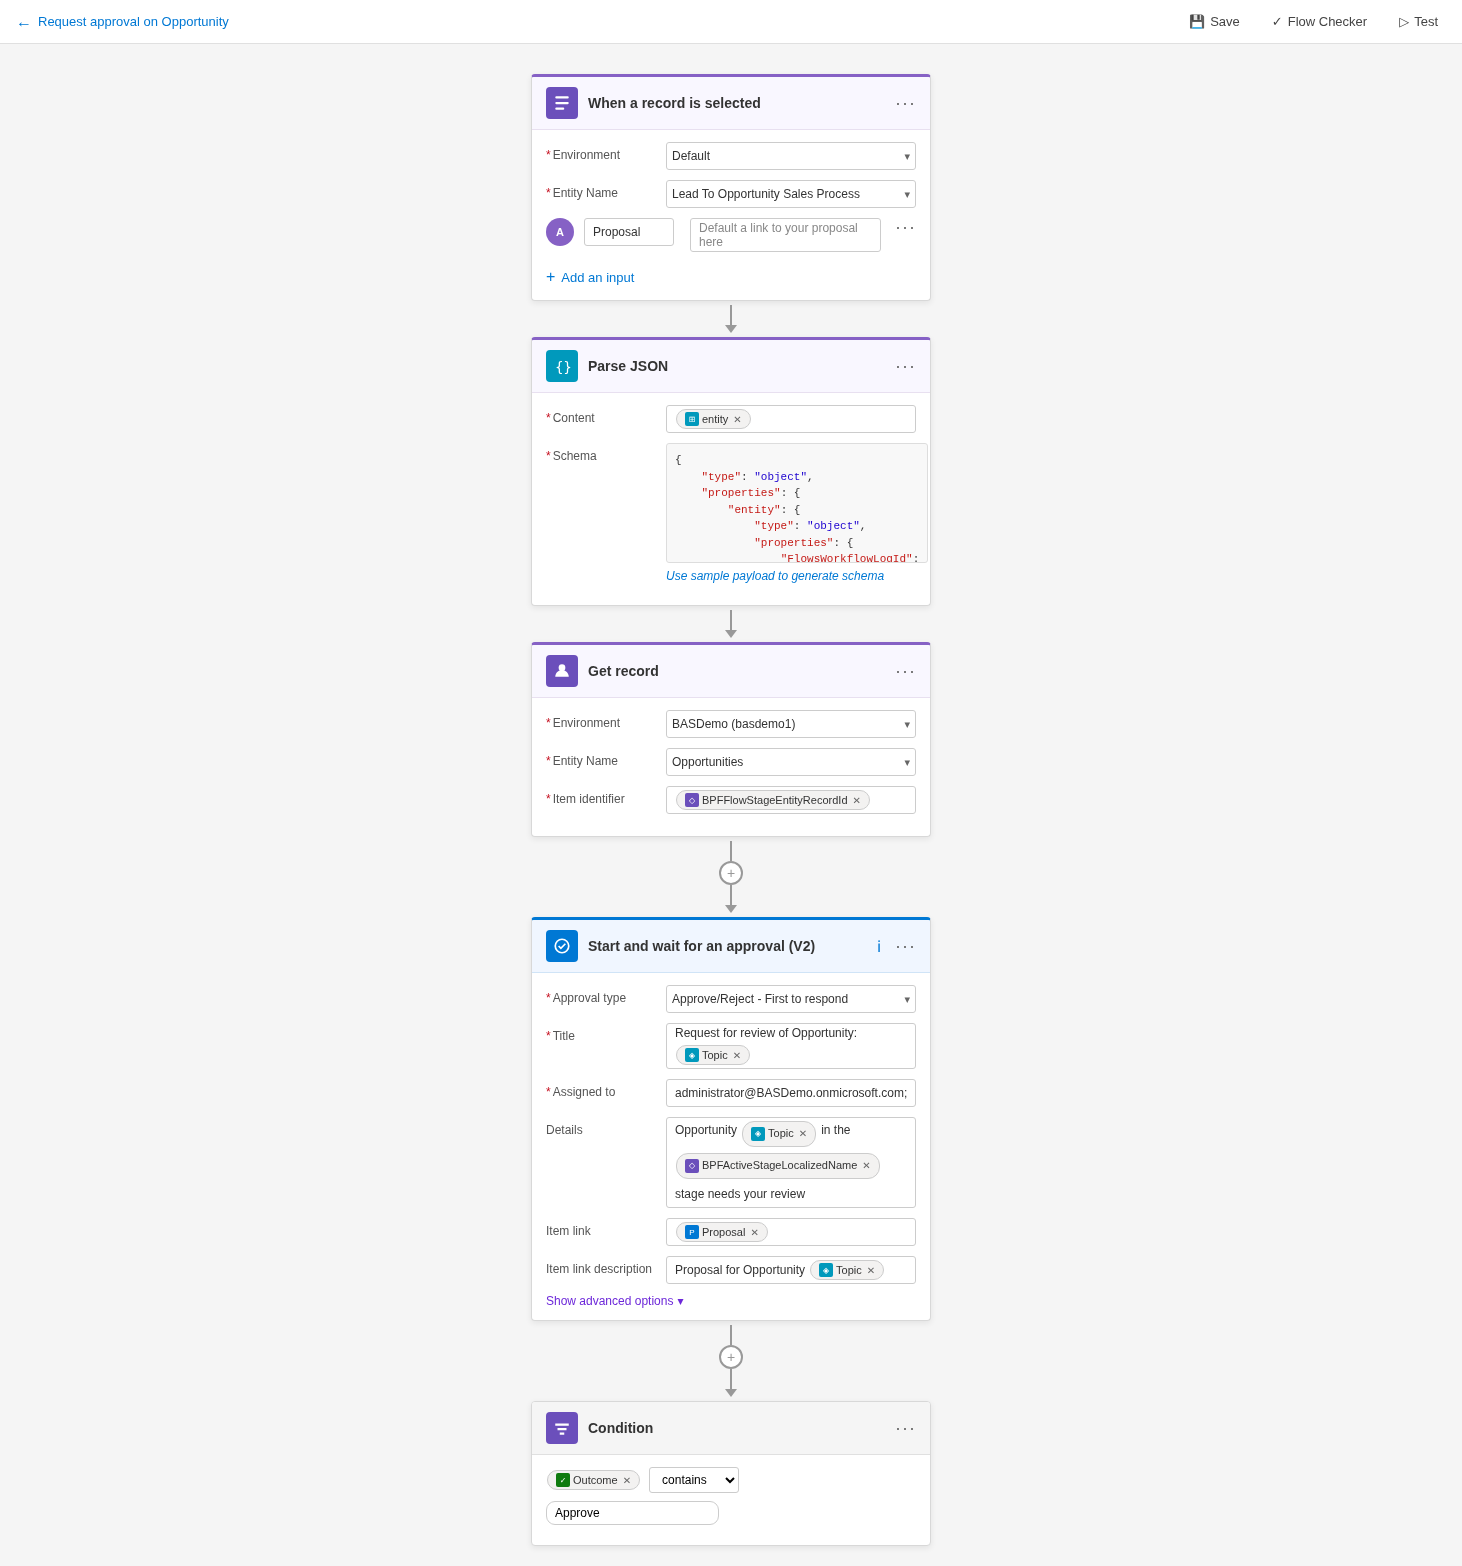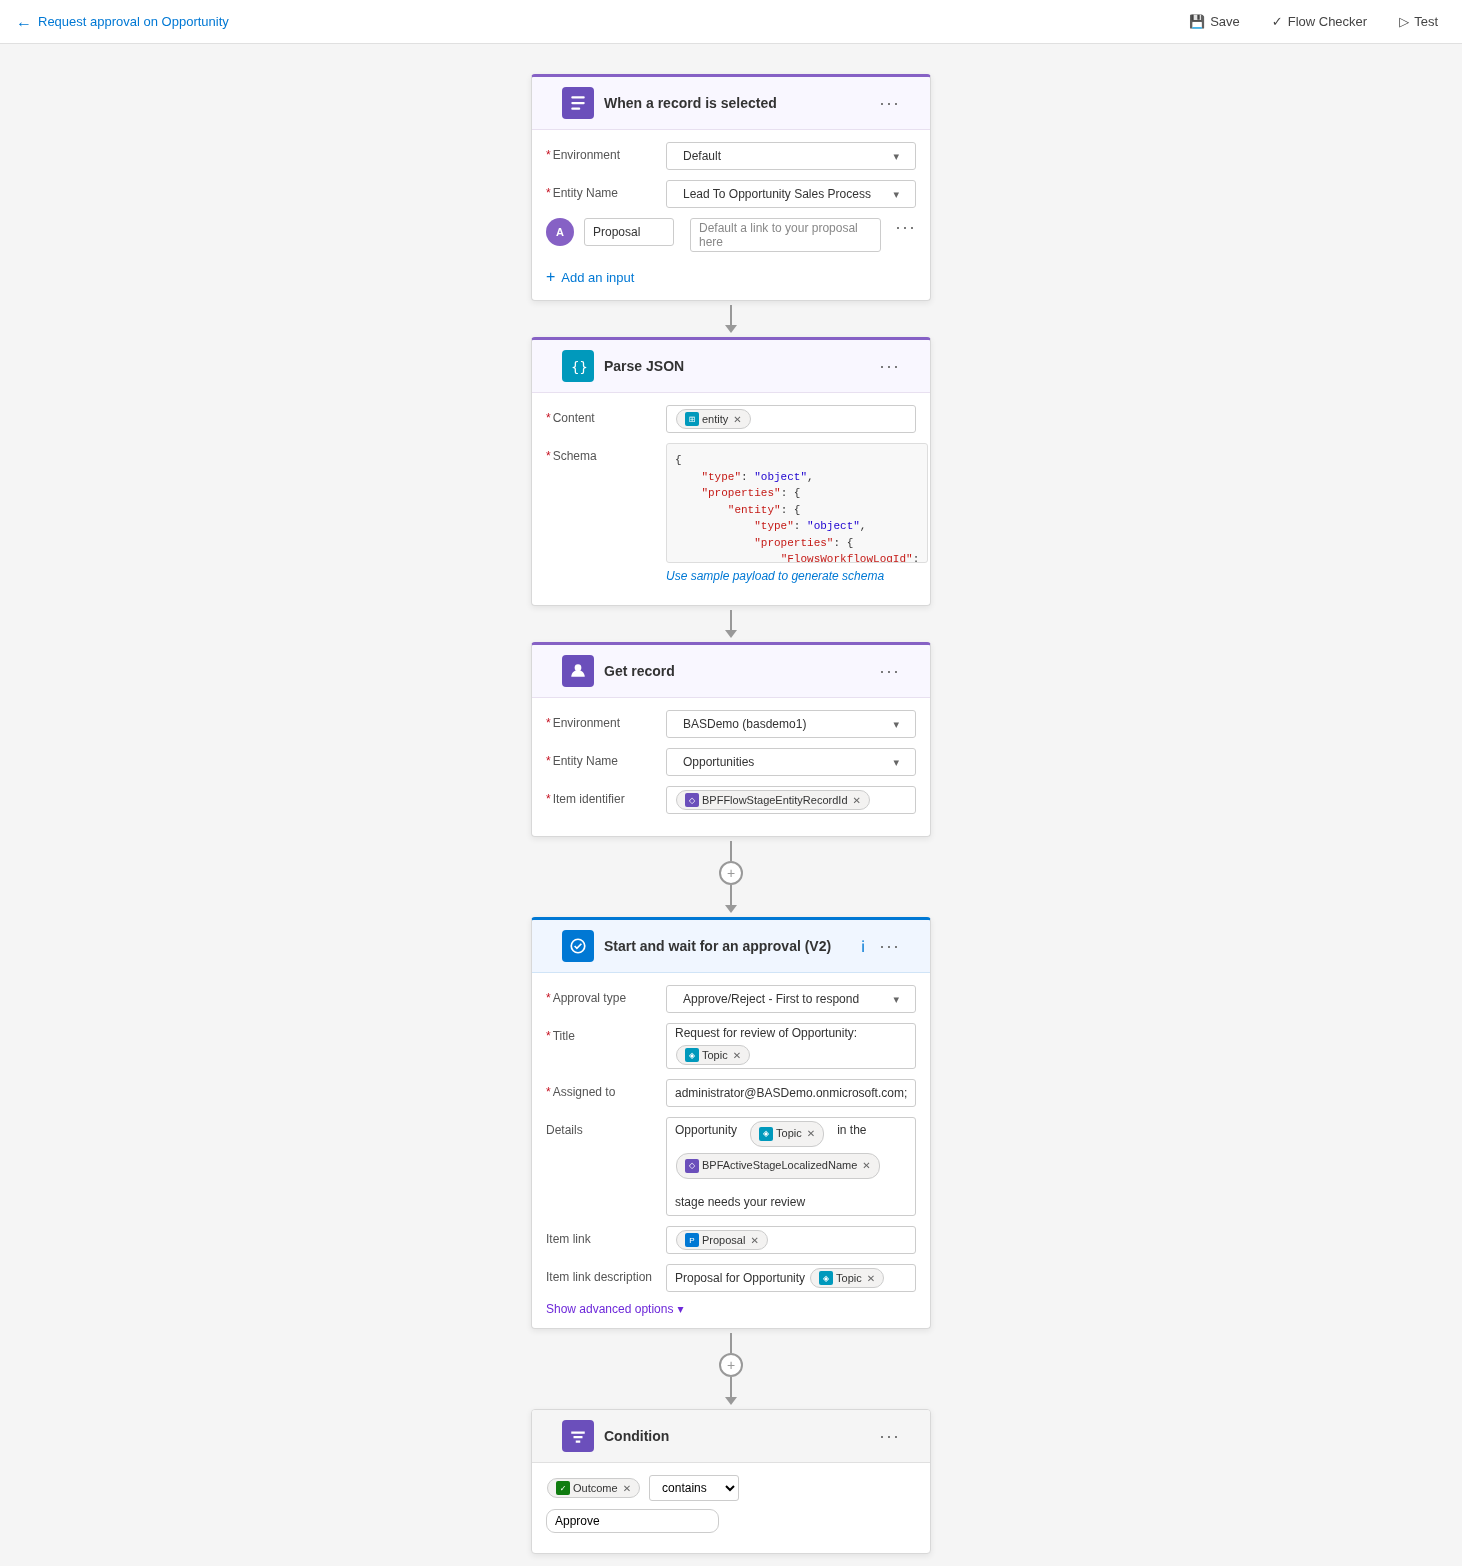--- a/index.html
+++ b/index.html
@@ -99,21 +99,21 @@
       border-radius: 4px;
       box-shadow: 0 2px 6px rgba(0,0,0,0.08);
       overflow: hidden;
     }
     .card.highlight-purple { border-top: 3px solid #8661c5; }
     .card.highlight-blue { border-top: 3px solid #0078d4; }
 
     .card-header {
       display: flex;
       align-items: center;
-      padding: 10px 30px;
+      padding: 10px 14px;
       background: #f9f7ff;
       border-bottom: 1px solid #e8e0f0;
       gap: 10px;
     }
     .card-header.blue-header { background: #f0f6ff; border-bottom: 1px solid #d0e4f7; }
     .card-header.gray-header { background: #f5f5f5; border-bottom: 1px solid #e0e0e0; }
 
     .card-icon {
       width: 32px;
       height: 32px;
@@ -165,21 +165,21 @@
       font-size: 12px;
       background: #fff;
       display: flex;
       align-items: center;
       min-height: 28px;
     }
     .form-select {
       flex: 1;
       border: 1px solid #ccc;
       border-radius: 3px;
-      padding: 5px 16px;
+      padding: 5px 5px;
       font-size: 12px;
       background: #fff;
       display: flex;
       align-items: center;
       justify-content: space-between;
       min-height: 28px;
       cursor: pointer;
     }
     .form-select .chevron { color: #666; font-size: 11px; }
 
@@ -300,21 +300,21 @@
 
     
     .card-approval {
       width: 400px;
     }
 
     .details-field {
       display: flex;
       align-items: flex-start;
       flex-wrap: wrap;
-      gap: 12px;
+      gap: 4px;
       line-height: 1.8;
       justify-content: space-between;
     }
     .details-text { font-size: 12px; color: #333; }
 
     .three-dots {
       color: #666;
       font-size: 18px;
       cursor: pointer;
       letter-spacing: 1px;

